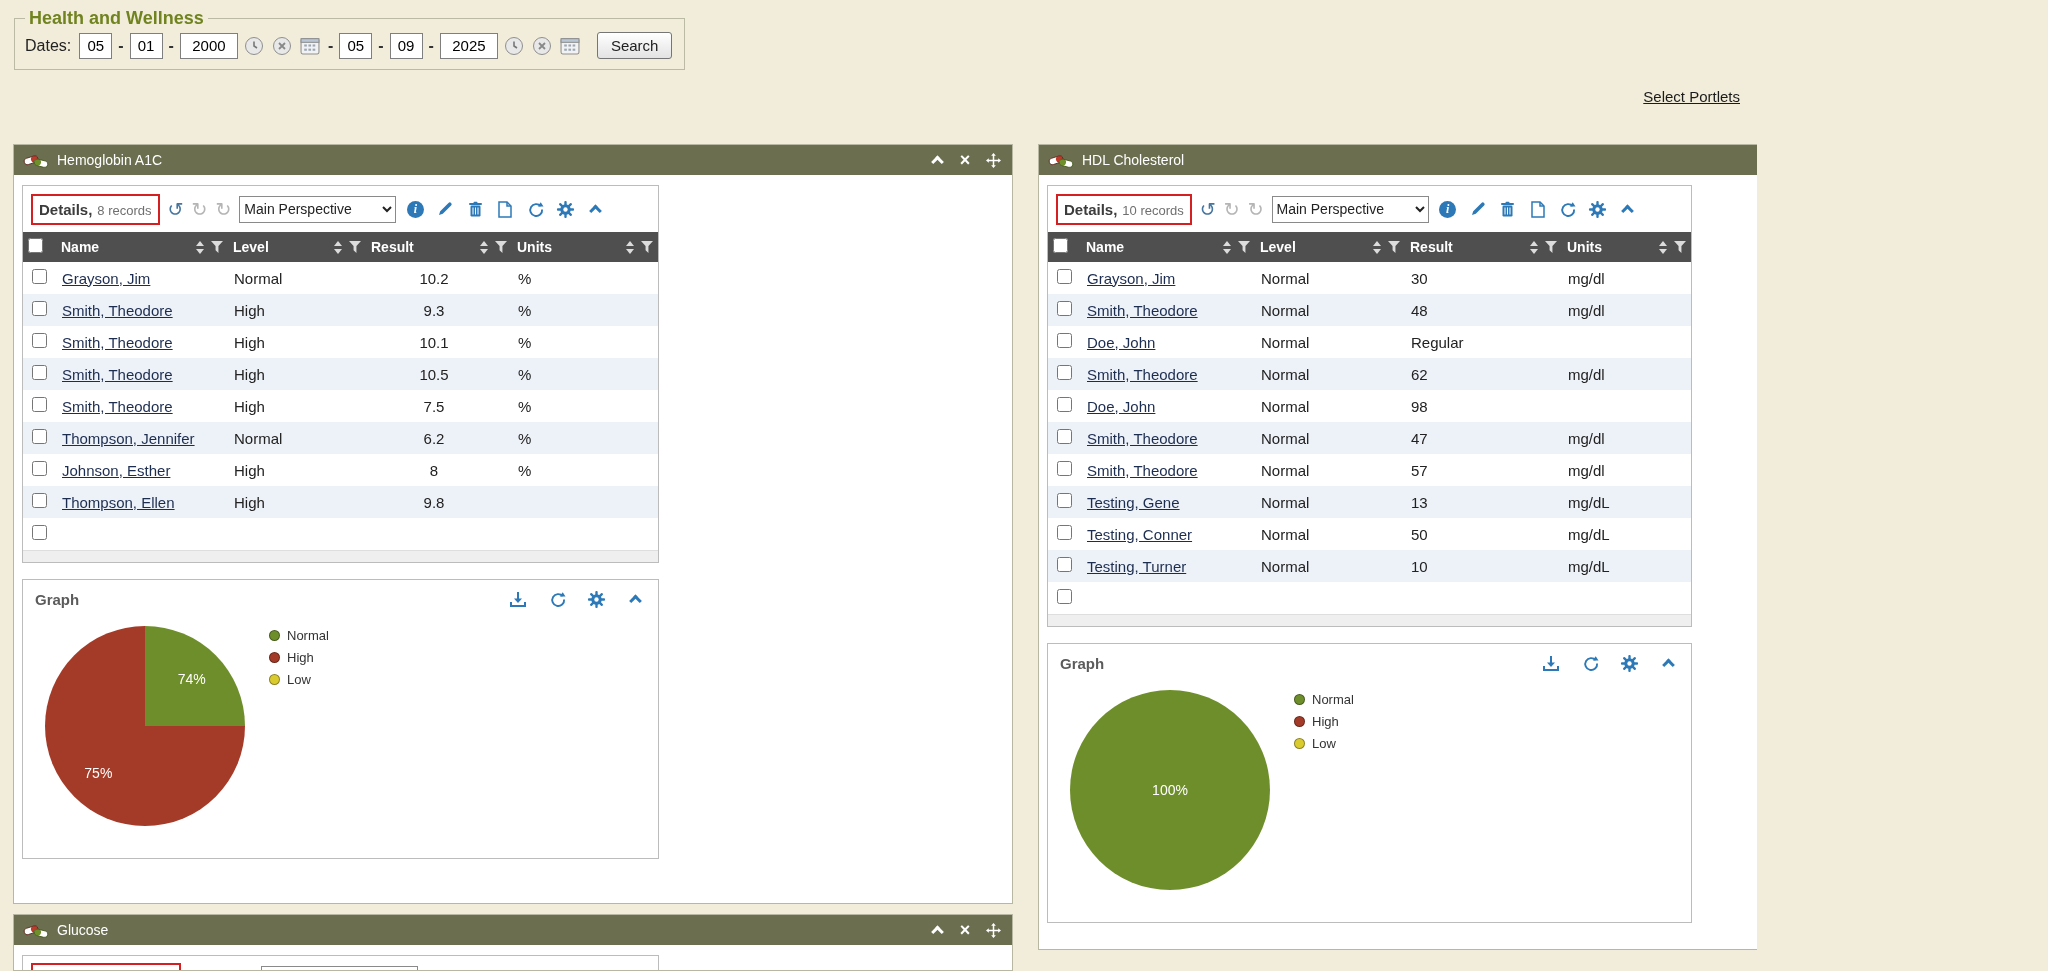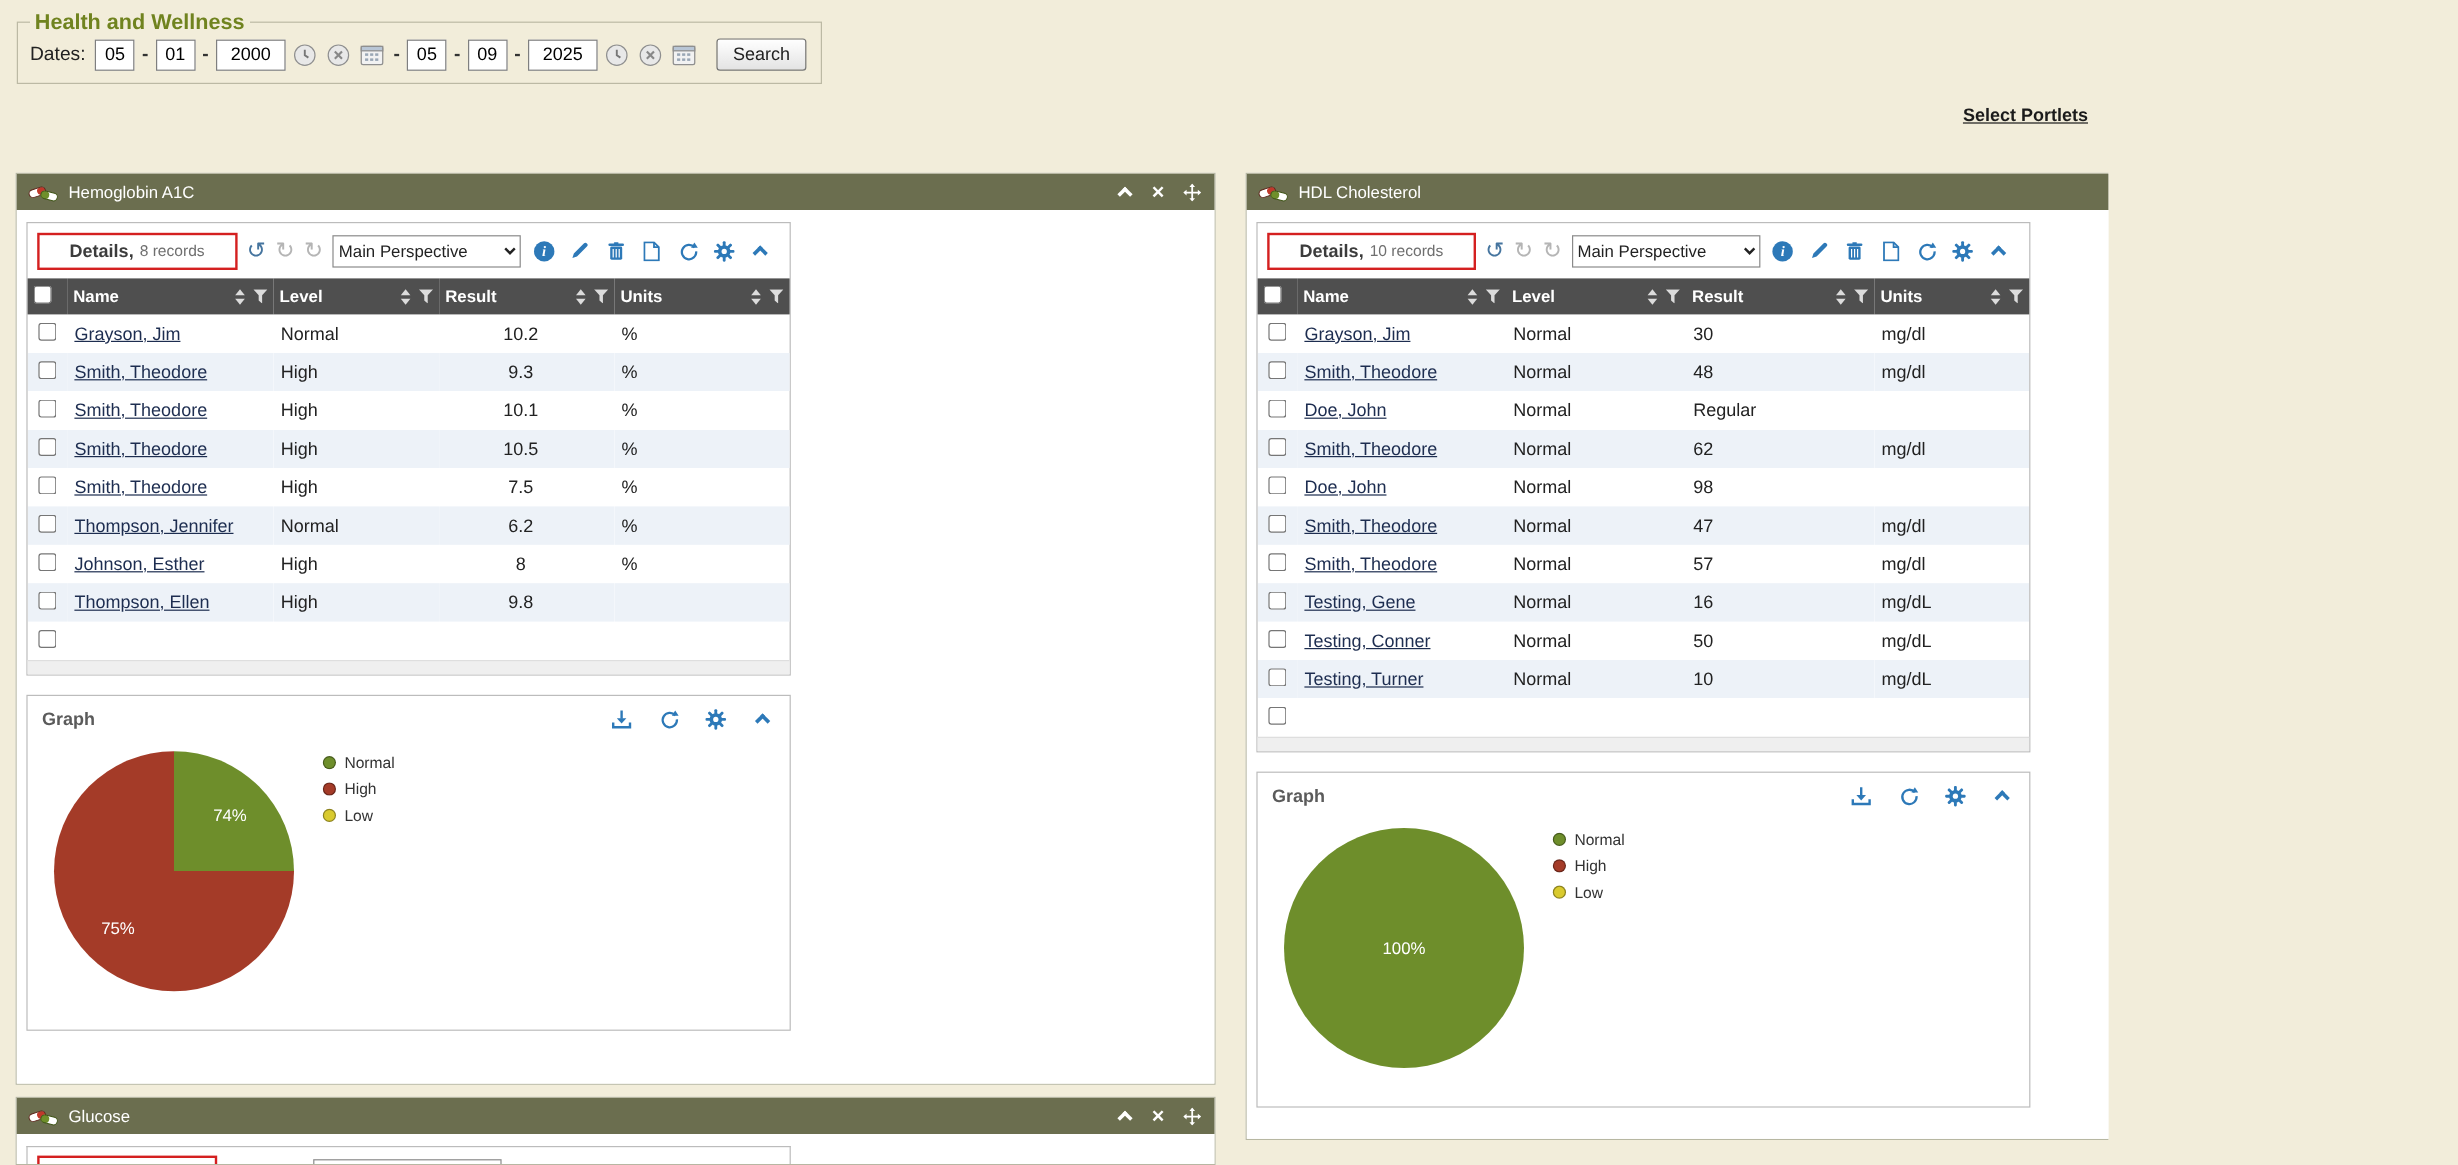--- a/index.html
+++ b/index.html
@@ -42,21 +42,21 @@
     display: inline-flex; align-items: center; justify-content: center;
     width: 23px; height: 23px; border: none; background: none; padding: 0; cursor: pointer;
   }
   .search-btn {
     margin-left: 10px; font-family: inherit; font-size: 15px; color: #222;
     padding: 4px 13px; border: 1px solid #767676; border-radius: 3px;
     background: linear-gradient(#ffffff, #e3e3e3); cursor: pointer;
   }
   .select-portlets {
     position: absolute; top: 88px; right: 17px;
-    font-size: 15px; font-weight: bold; color: #1b1b1b;
+    font-size: 15px; font-weight: normal; color: #1b1b1b;
     text-decoration: underline; cursor: pointer;
   }
 
   
   .portlet { position: absolute; border: 1px solid #b7b7a2; background: #fff; }
   .portlet-header {
     height: 30px; background: #6b6e4f; display: flex; align-items: center;
     padding: 0 9px; gap: 8px; cursor: move;
   }
   .portlet-title { color: #fff; font-size: 14px; }
@@ -73,22 +73,22 @@
   }
   .portlet-body { background: #fff; height: calc(100% - 30px); padding: 10px 8px; overflow: hidden; }
 
   .panel { border: 1px solid #bcbcbc; background: #fff; }
   .w-left { width: 637px; }
   .w-right { width: 645px; }
 
   
   .panel-toolbar { display: flex; align-items: center; gap: 8px; padding: 6px 8px; height: 46px; }
   .details-badge {
-    border: 2px solid #d42020; display: flex; align-items: flex-start; gap: 5px;
-    padding: 5px 25px; white-space: nowrap;
+    border: 2px solid #d42020; display: flex; align-items: flex-end; gap: 5px;
+    padding: 5px 6px; white-space: nowrap;
   }
   .details-label { font-weight: bold; font-size: 15px; color: #3c3c3c; }
   .details-records { font-size: 13px; color: #6f6f6f; }
   .hist-icon { font-family: "DejaVu Sans", sans-serif; font-size: 19px; line-height: 1; cursor: pointer; }
   .hist-active { color: #46759f; }
   .hist-dim { color: #b5b5b5; }
   select.perspective {
     height: 27px; min-width: 157px; font-family: inherit; font-size: 14px;
     border: 1px solid #8a8a8a; background: #fff; color: #222;
   }
@@ -679,21 +679,21 @@
                 <td><a class="name-link">Smith, Theodore</a></td>
                 <td>Normal</td>
                 <td>57</td>
                 <td>mg/dl</td>
               </tr>
 
               <tr>
                 <td class="cb-col"><input type="checkbox" class="cb" style=""></td>
                 <td><a class="name-link">Testing, Gene</a></td>
                 <td>Normal</td>
-                <td>16</td>
+                <td>13</td>
                 <td>mg/dL</td>
               </tr>
 
               <tr>
                 <td class="cb-col"><input type="checkbox" class="cb" style=""></td>
                 <td><a class="name-link">Testing, Conner</a></td>
                 <td>Normal</td>
                 <td>50</td>
                 <td>mg/dL</td>
               </tr>

